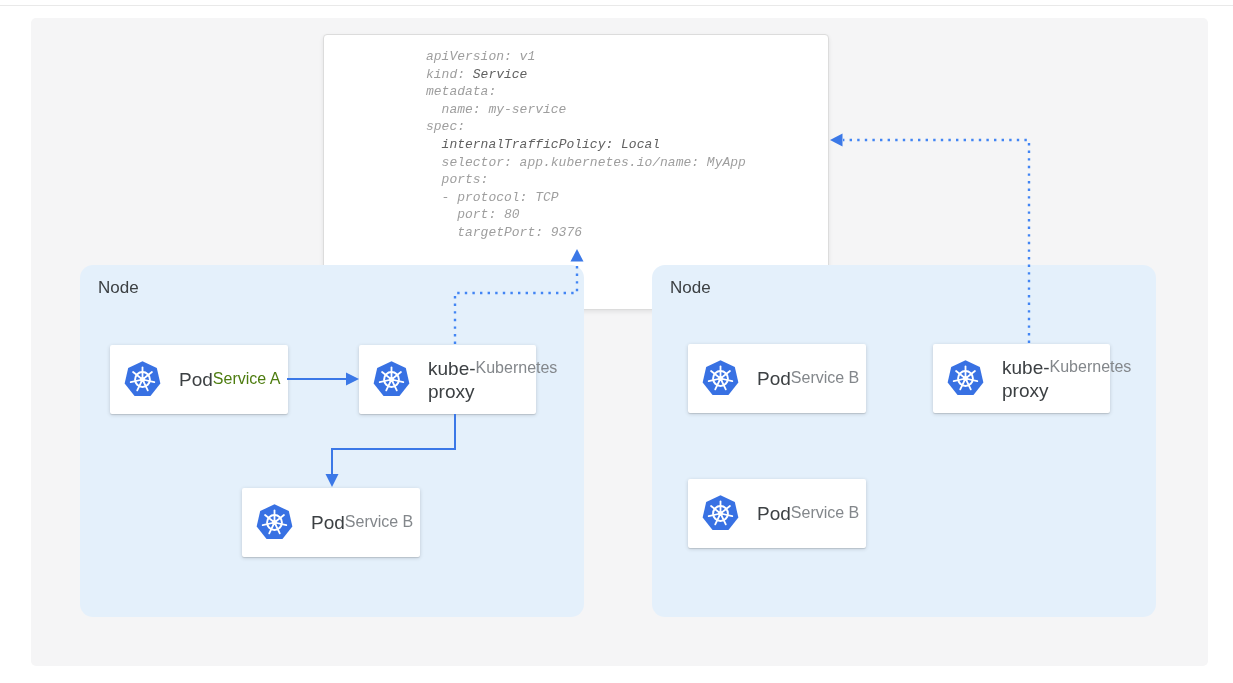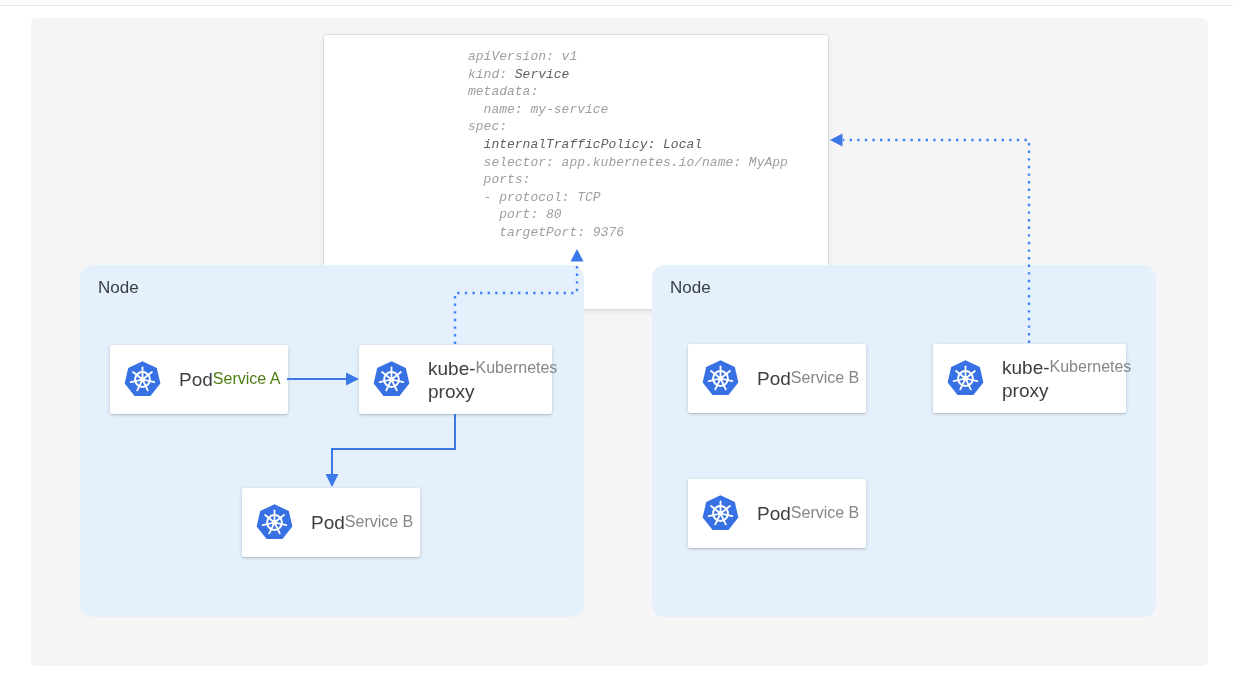--- a/index.html
+++ b/index.html
@@ -21,21 +21,20 @@
     background:#f5f5f6; border-radius:5px;
   }
   
   .yaml-box {
     position:absolute; left:292px; top:16px; width:506px; height:276px;
     background:#ffffff;
     border:1px solid #dcdcdc;
     border-radius:4px;
     box-shadow:0 2px 4px rgba(0,0,0,0.08);
     box-sizing:border-box;
-    padding-left:42px;
   }
   #yaml-code {
     margin:0; padding:13px 0 0 102px;
     font-family:"Liberation Mono", monospace;
     font-style:italic;
     font-size:13px; line-height:17.6px;
     color:var(--code-text);
   }
   #yaml-code div { white-space:pre; }
   #yaml-code .b { font-weight:normal; color:var(--code-bold); }
@@ -53,21 +52,21 @@
   
   .card {
     position:absolute;
     background:#ffffff; border-radius:2px;
     box-shadow:0 1px 1px rgba(0,0,0,0.12), 0 1px 4px rgba(0,0,0,0.14);
     display:flex; align-items:center;
     padding-left:13px; box-sizing:border-box;
     height:69px;
   }
   .card-pod { width:178px; }
-  .card-kp  { width:193px; }
+  .card-kp  { width:177px; }
   .k8s-icon { flex:0 0 auto; width:39px; height:39px; }
   .k8s-icon svg { display:block; width:39px; height:39px; }
   .card-text { margin-left:17px; display:flex; flex-direction:row; }
   .card-title { font-size:19px; color:#3c4043; line-height:23px; }
   .card-subtitle { font-size:16px; color:#83878b; line-height:20px; margin-top:1px; }
   
   .pos-pod-a   { left:30px;  top:80px; }
   .pos-kp-l    { left:279px; top:80px; }
   .pos-pod-b-l { left:162px; top:223px; }
   .pos-pod-b1  { left:36px;  top:79px; }

